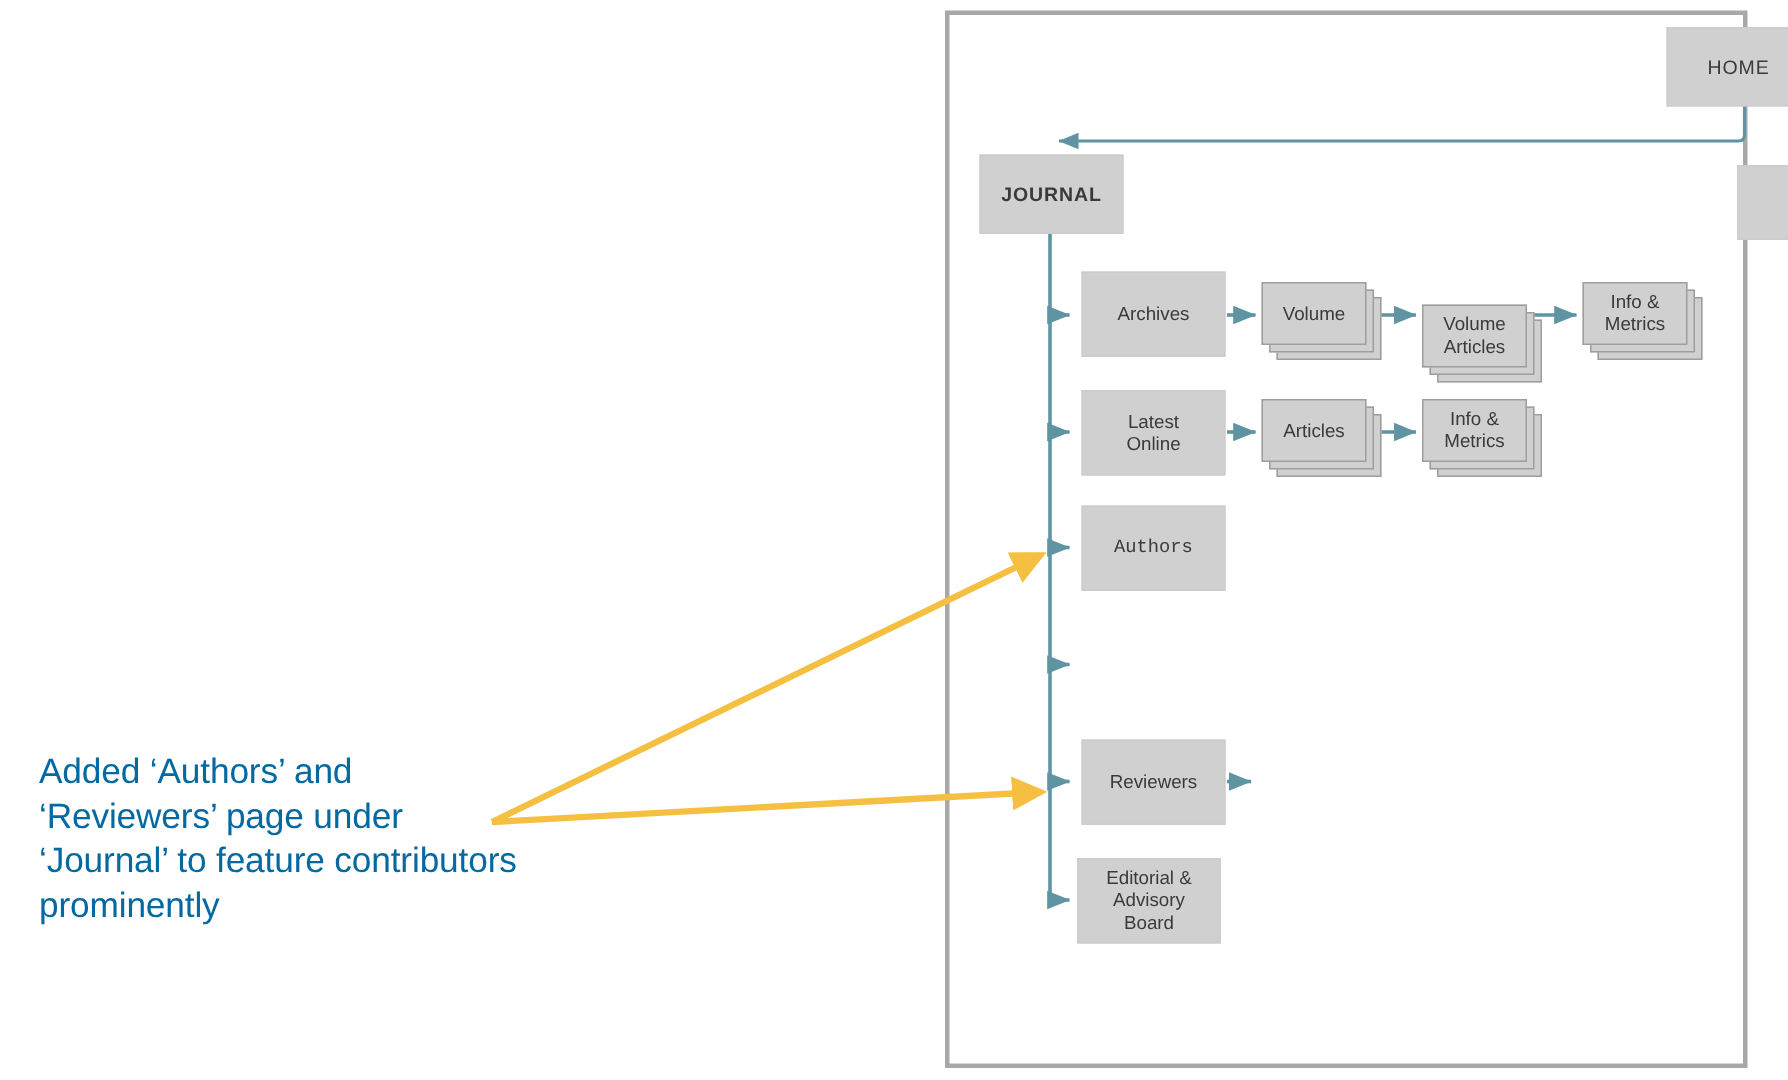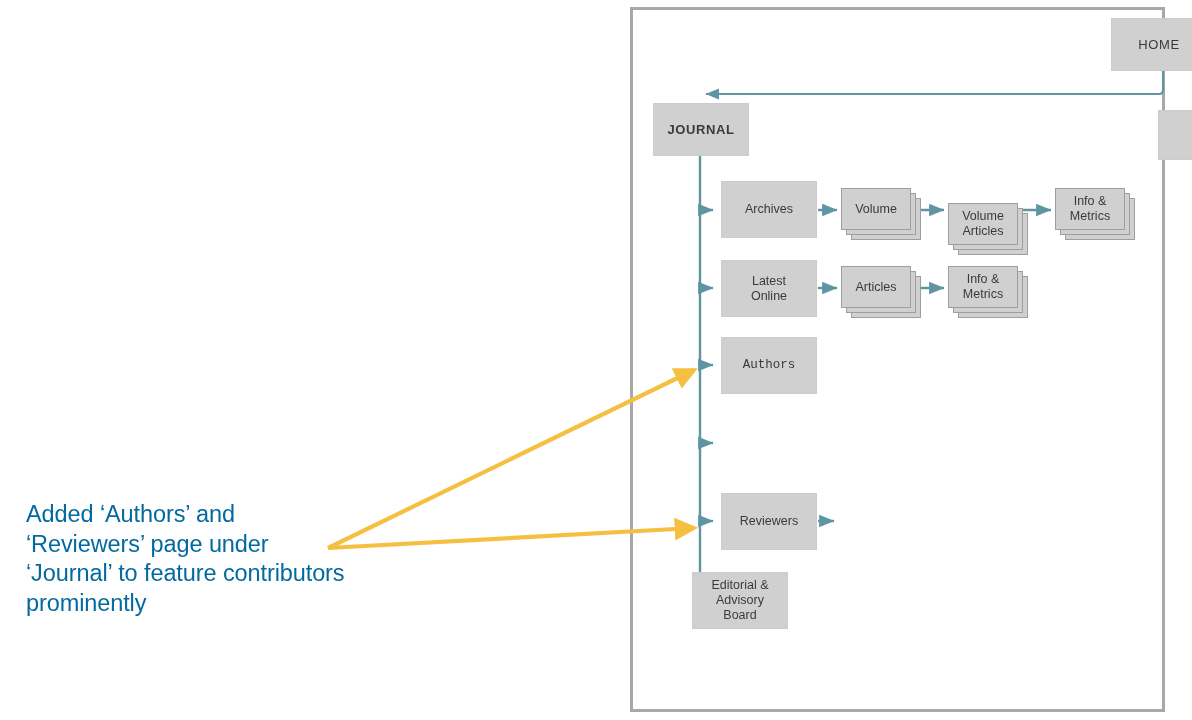--- a/index.html
+++ b/index.html
@@ -185,21 +185,21 @@
 
   <div class="node" style="left:721px; top:337px; width:96px; height:57px;font-family:Liberation Mono, monospace;">
     <span>Authors</span>
   </div>
 
 
   <div class="node" style="left:721px; top:493px; width:96px; height:57px;">
     <span>Reviewers</span>
   </div>
 
-  <div class="node" style="left:692px; top:572px; width:96px; height:57px;">
+  <div class="node" style="left:718px; top:572px; width:96px; height:57px;">
     <span>Editorial &amp;
 Advisory
 Board</span>
   </div>
 
   <div class="stack" style="left:841px; top:188px; width:70px; height:42px;">
     <div class="layer l3"></div>
     <div class="layer l2"></div>
     <div class="face">
       <span>Volume</span>

